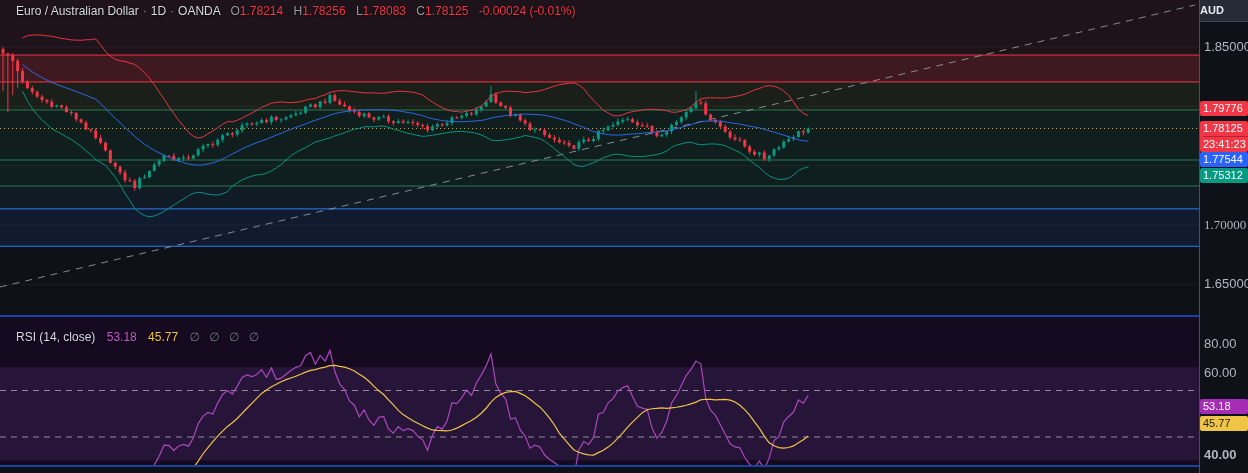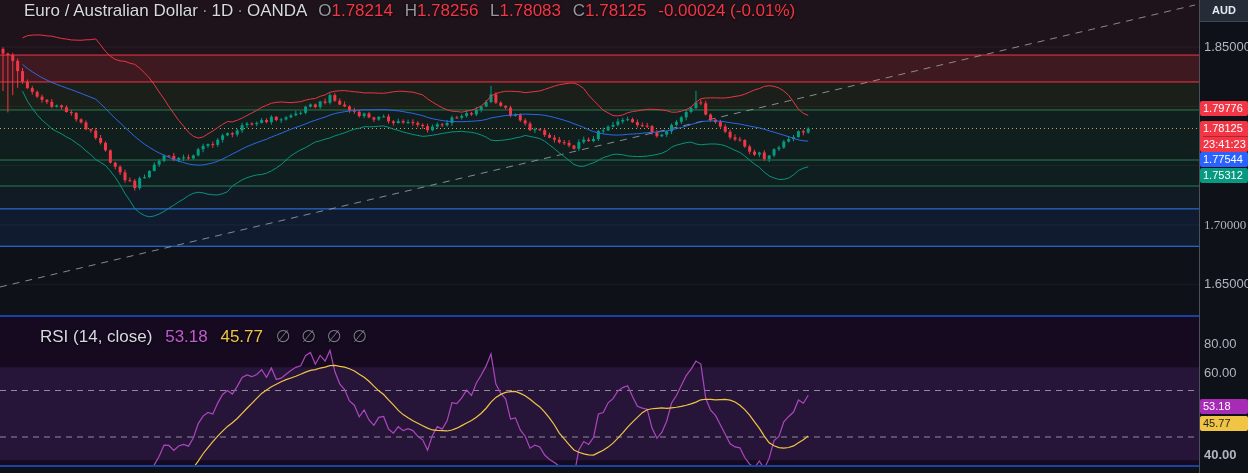--- a/index.html
+++ b/index.html
@@ -4,40 +4,40 @@
 <style>
   html,body{margin:0;padding:0;background:#000;}
   #chart-root{position:relative;width:1248px;height:473px;background:#0e1117;overflow:hidden;
     font-family:"Liberation Sans",sans-serif;-webkit-font-smoothing:antialiased;}
   svg{position:absolute;left:0;display:block;}
   #price-svg{top:0;}
   #rsi-svg{top:317px;}
   .pane-sep{position:absolute;left:0;width:1248px;height:2px;background:#1d4fc7;opacity:.8;z-index:6;}
   #time-axis{position:absolute;left:0;top:467px;width:1248px;height:6px;background:#0e1117;z-index:5;}
   
-  .legend{position:absolute;left:24px;white-space:nowrap;font-size:17px;line-height:14px;
+  .legend{position:absolute;left:16px;white-space:nowrap;font-size:12px;line-height:14px;
     color:#d6d9e0;z-index:7;text-shadow:0 1px 2px rgba(0,0,0,.8);}
   .legend-main{top:4px;}
   .legend-bb{top:22px;}
-  .legend-rsi{top:330px;margin-left:16px;}
+  .legend-rsi{top:330px;}
   .legend .sep{color:#9598a1;margin:0 4px;}
   .ohlc-l{color:#9598a1;margin-left:7px;}
   .ohlc-v{color:#f23645;}
   .chg{color:#f23645;margin-left:7px;}
   .bb-basis{color:#5b8cff;margin-left:8px;}
   .bb-upper{color:#f23645;margin-left:8px;}
   .bb-lower{color:#0fa383;margin-left:8px;}
   .rsi-v{color:#c45ad0;margin-left:8px;}
   .rsi-ma{color:#f0c445;margin-left:8px;}
   .rsi-hidden{color:#787b86;margin-left:8px;letter-spacing:3px;}
   
   #right-axis{position:absolute;left:1199px;top:0;width:49px;height:473px;background:#0e1117;
     border-left:1px solid #4b4f5a;box-sizing:border-box;z-index:8;}
   #currency-cell{position:absolute;top:0;left:0;width:48px;height:21px;background:#262b38;
-    color:#e6e9f0;font-size:11px;font-weight:bold;text-align:center;line-height:21px;
+    color:#e6e9f0;font-size:11px;font-weight:bold;text-align:left;line-height:21px;
     border-bottom:1px solid #434651;}
   .axis-label{position:absolute;left:4px;font-size:13px;color:#b2b5be;height:14px;line-height:14px;}
   .axis-badge{position:absolute;left:0;width:48px;font-size:11px;line-height:15px;
     border-radius:2px;padding-left:3px;box-sizing:border-box;font-weight:500;z-index:9;}
   .axis-badge .countdown{border-top:1px solid rgba(0,0,0,.28);}
 </style>
 </head>
 <body>
 
 <div id="chart-root">

